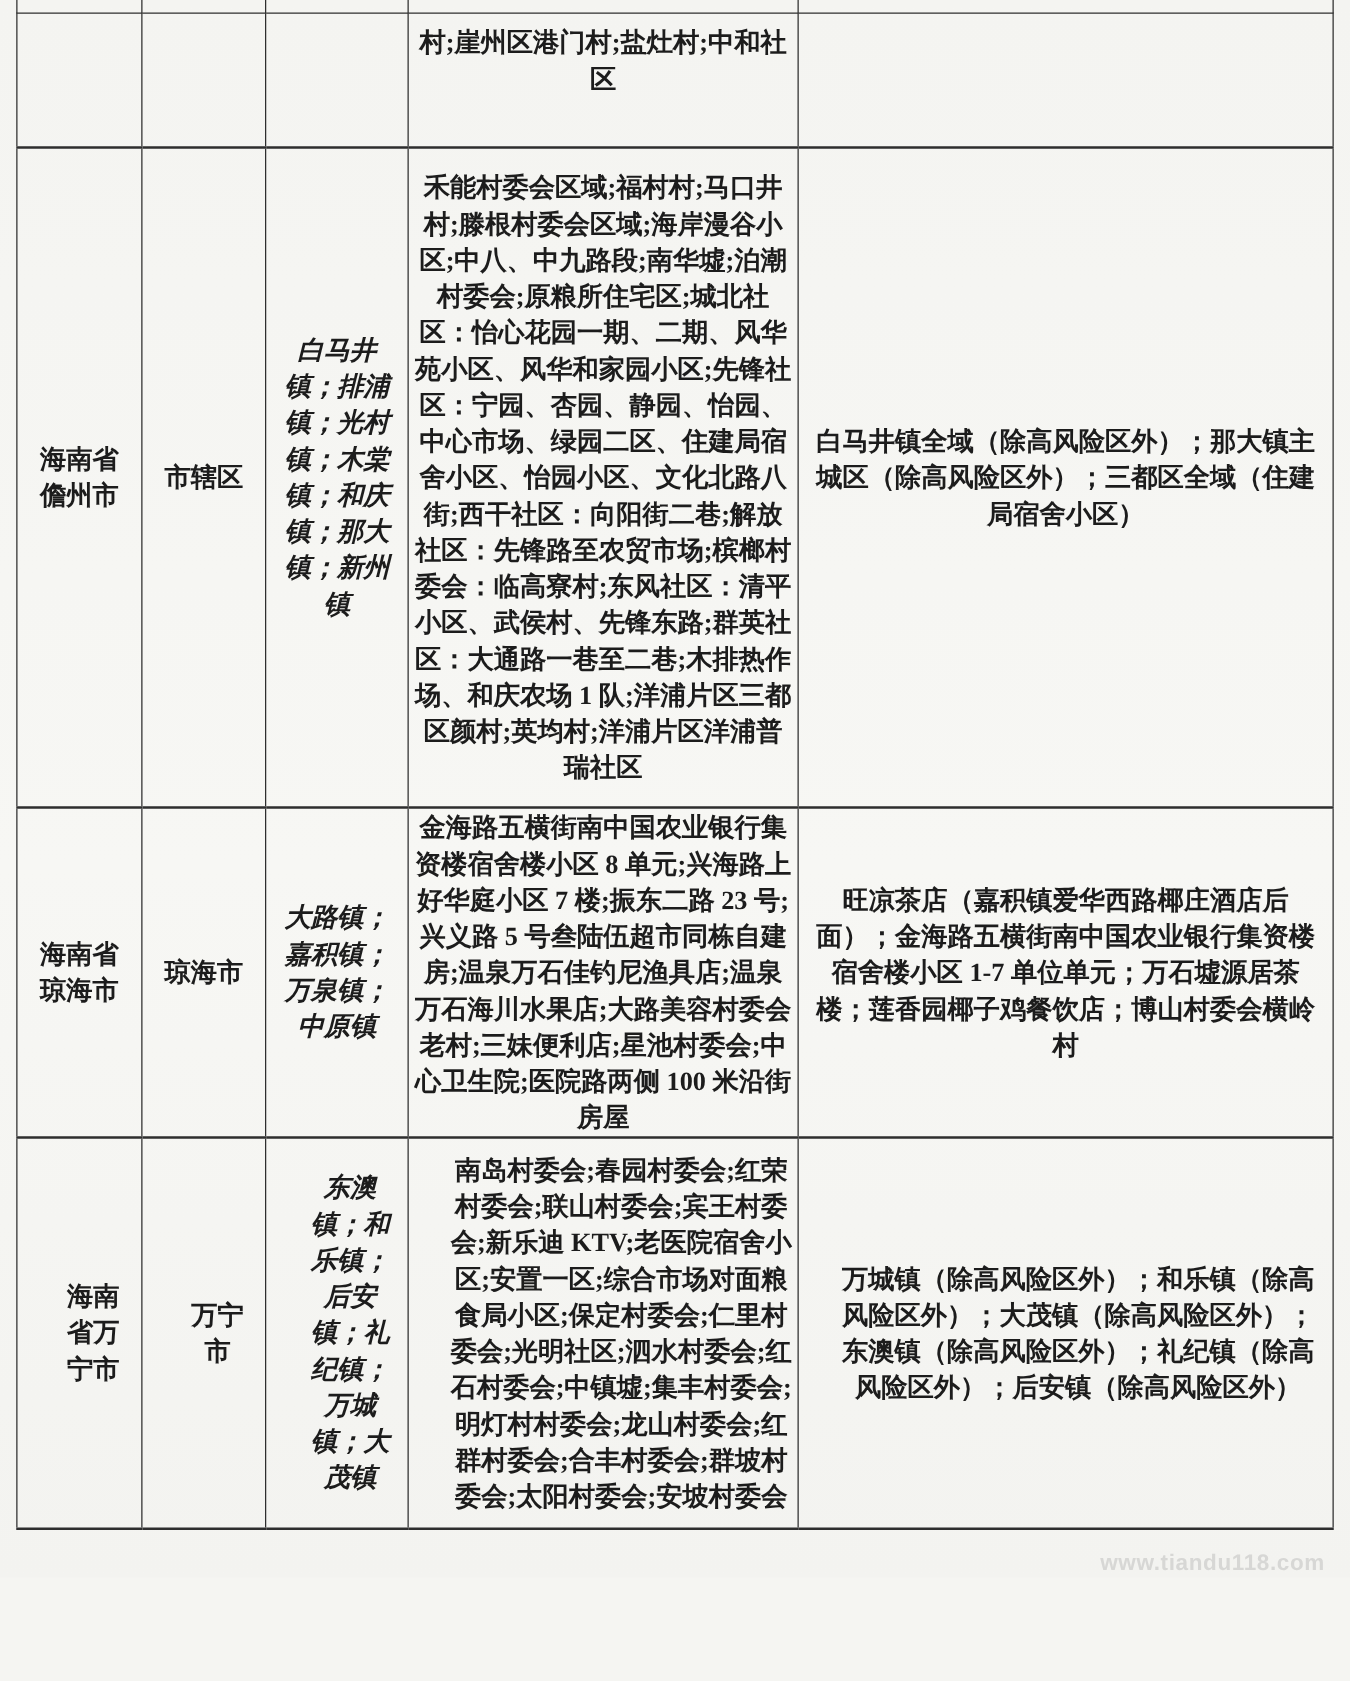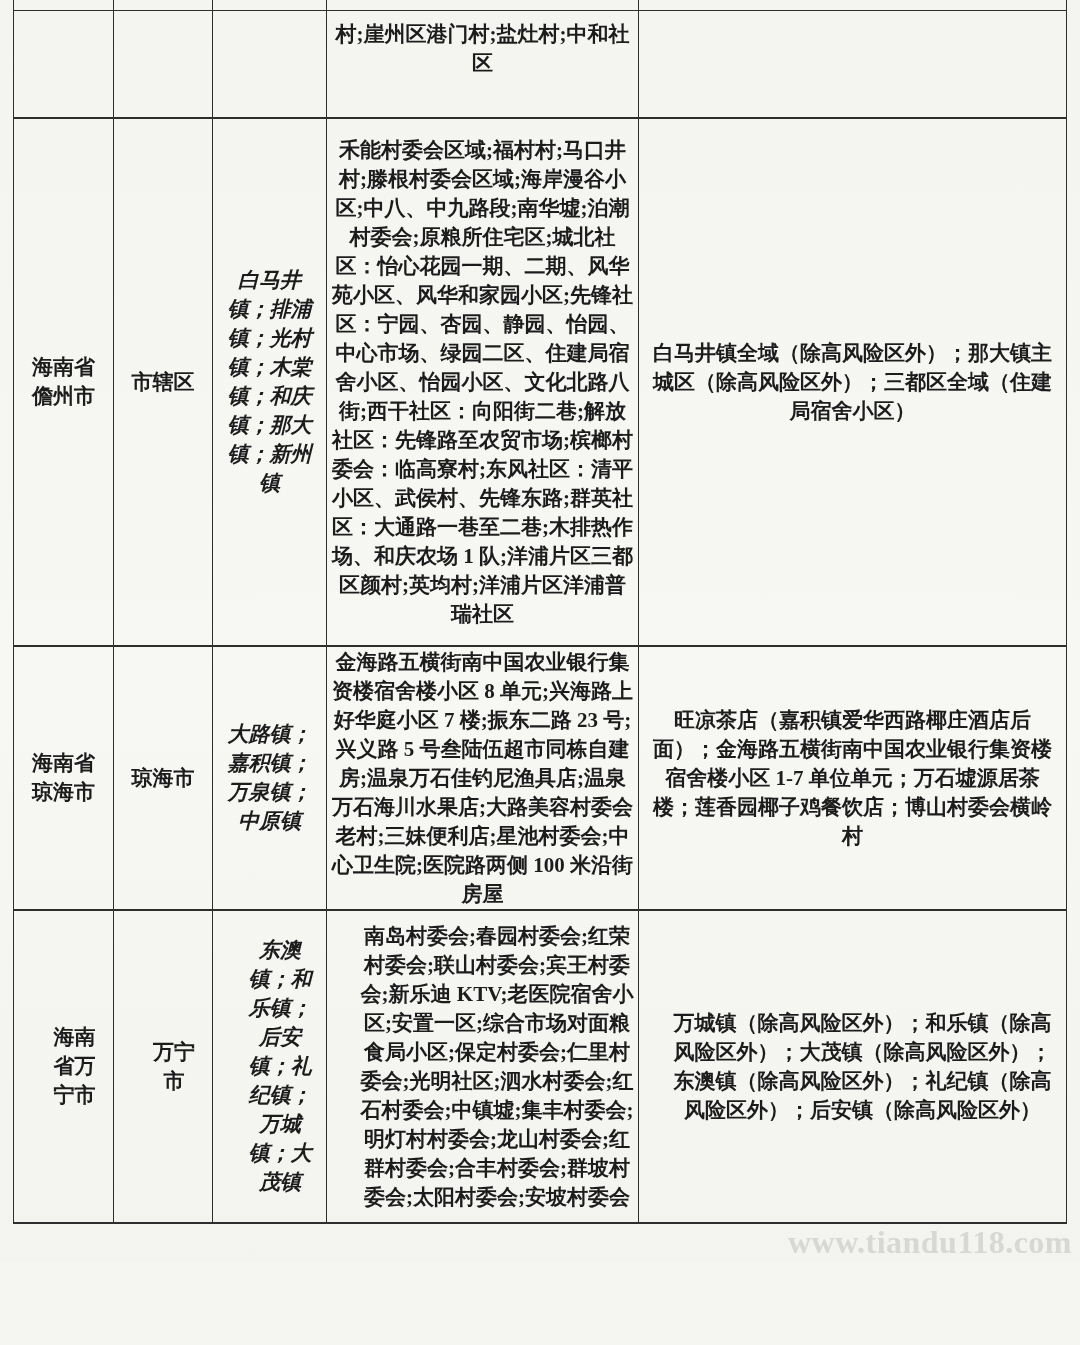--- a/index.html
+++ b/index.html
@@ -55,25 +55,25 @@
   td.c2 { padding: 0 10px; }
   td.c3 { padding: 0 11px; font-style: italic; }
   td.c4 { padding: 0 3px; }
   td.c5 { padding: 0 12px; }
   td.top-align {
     vertical-align: top;
     padding-top: 9px;
   }
   .watermark {
     position: absolute;
-    right: 8px;
+    right: 20px;
     bottom: 1px;
-    font-family: Liberation Serif, serif;
+    font-family: Liberation Sans, sans-serif;
     font-weight: 700;
-    font-size: 32px;
+    font-size: 18px;
     letter-spacing: 0.5px;
     color: #d7d7d5;
   }
 </style>
 </head>
 <body>
 
 <div class="page">
 
   <table class="risk-table">

